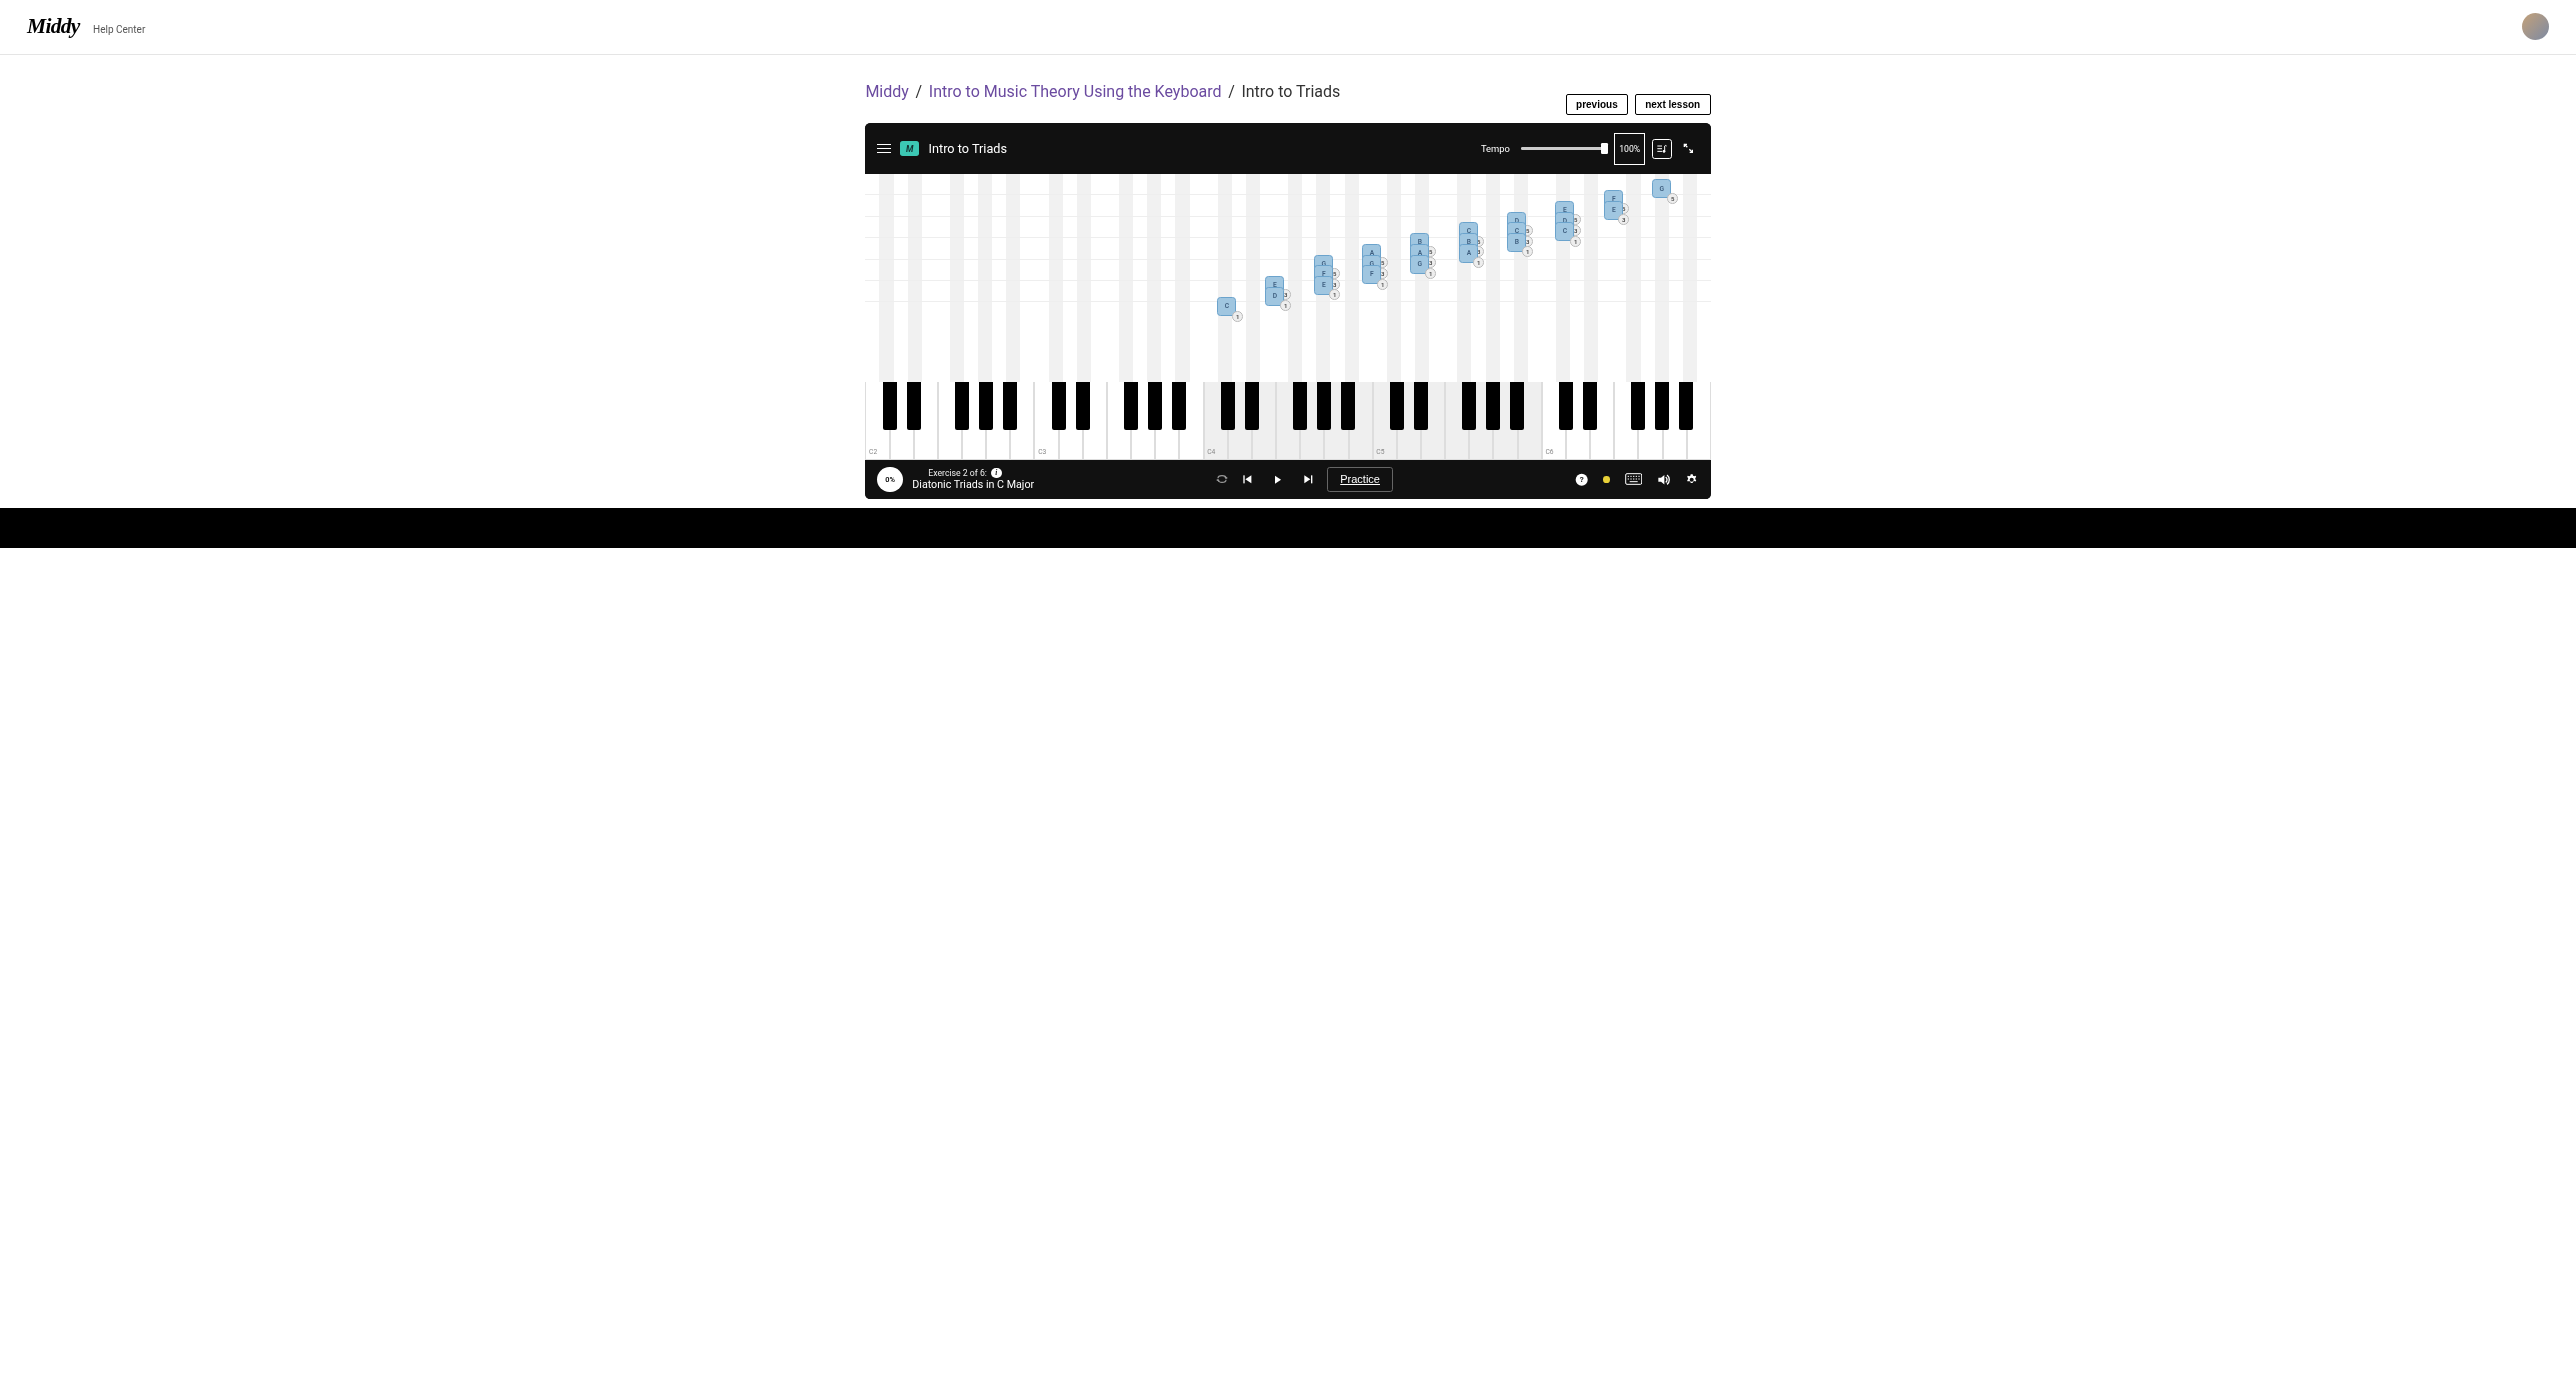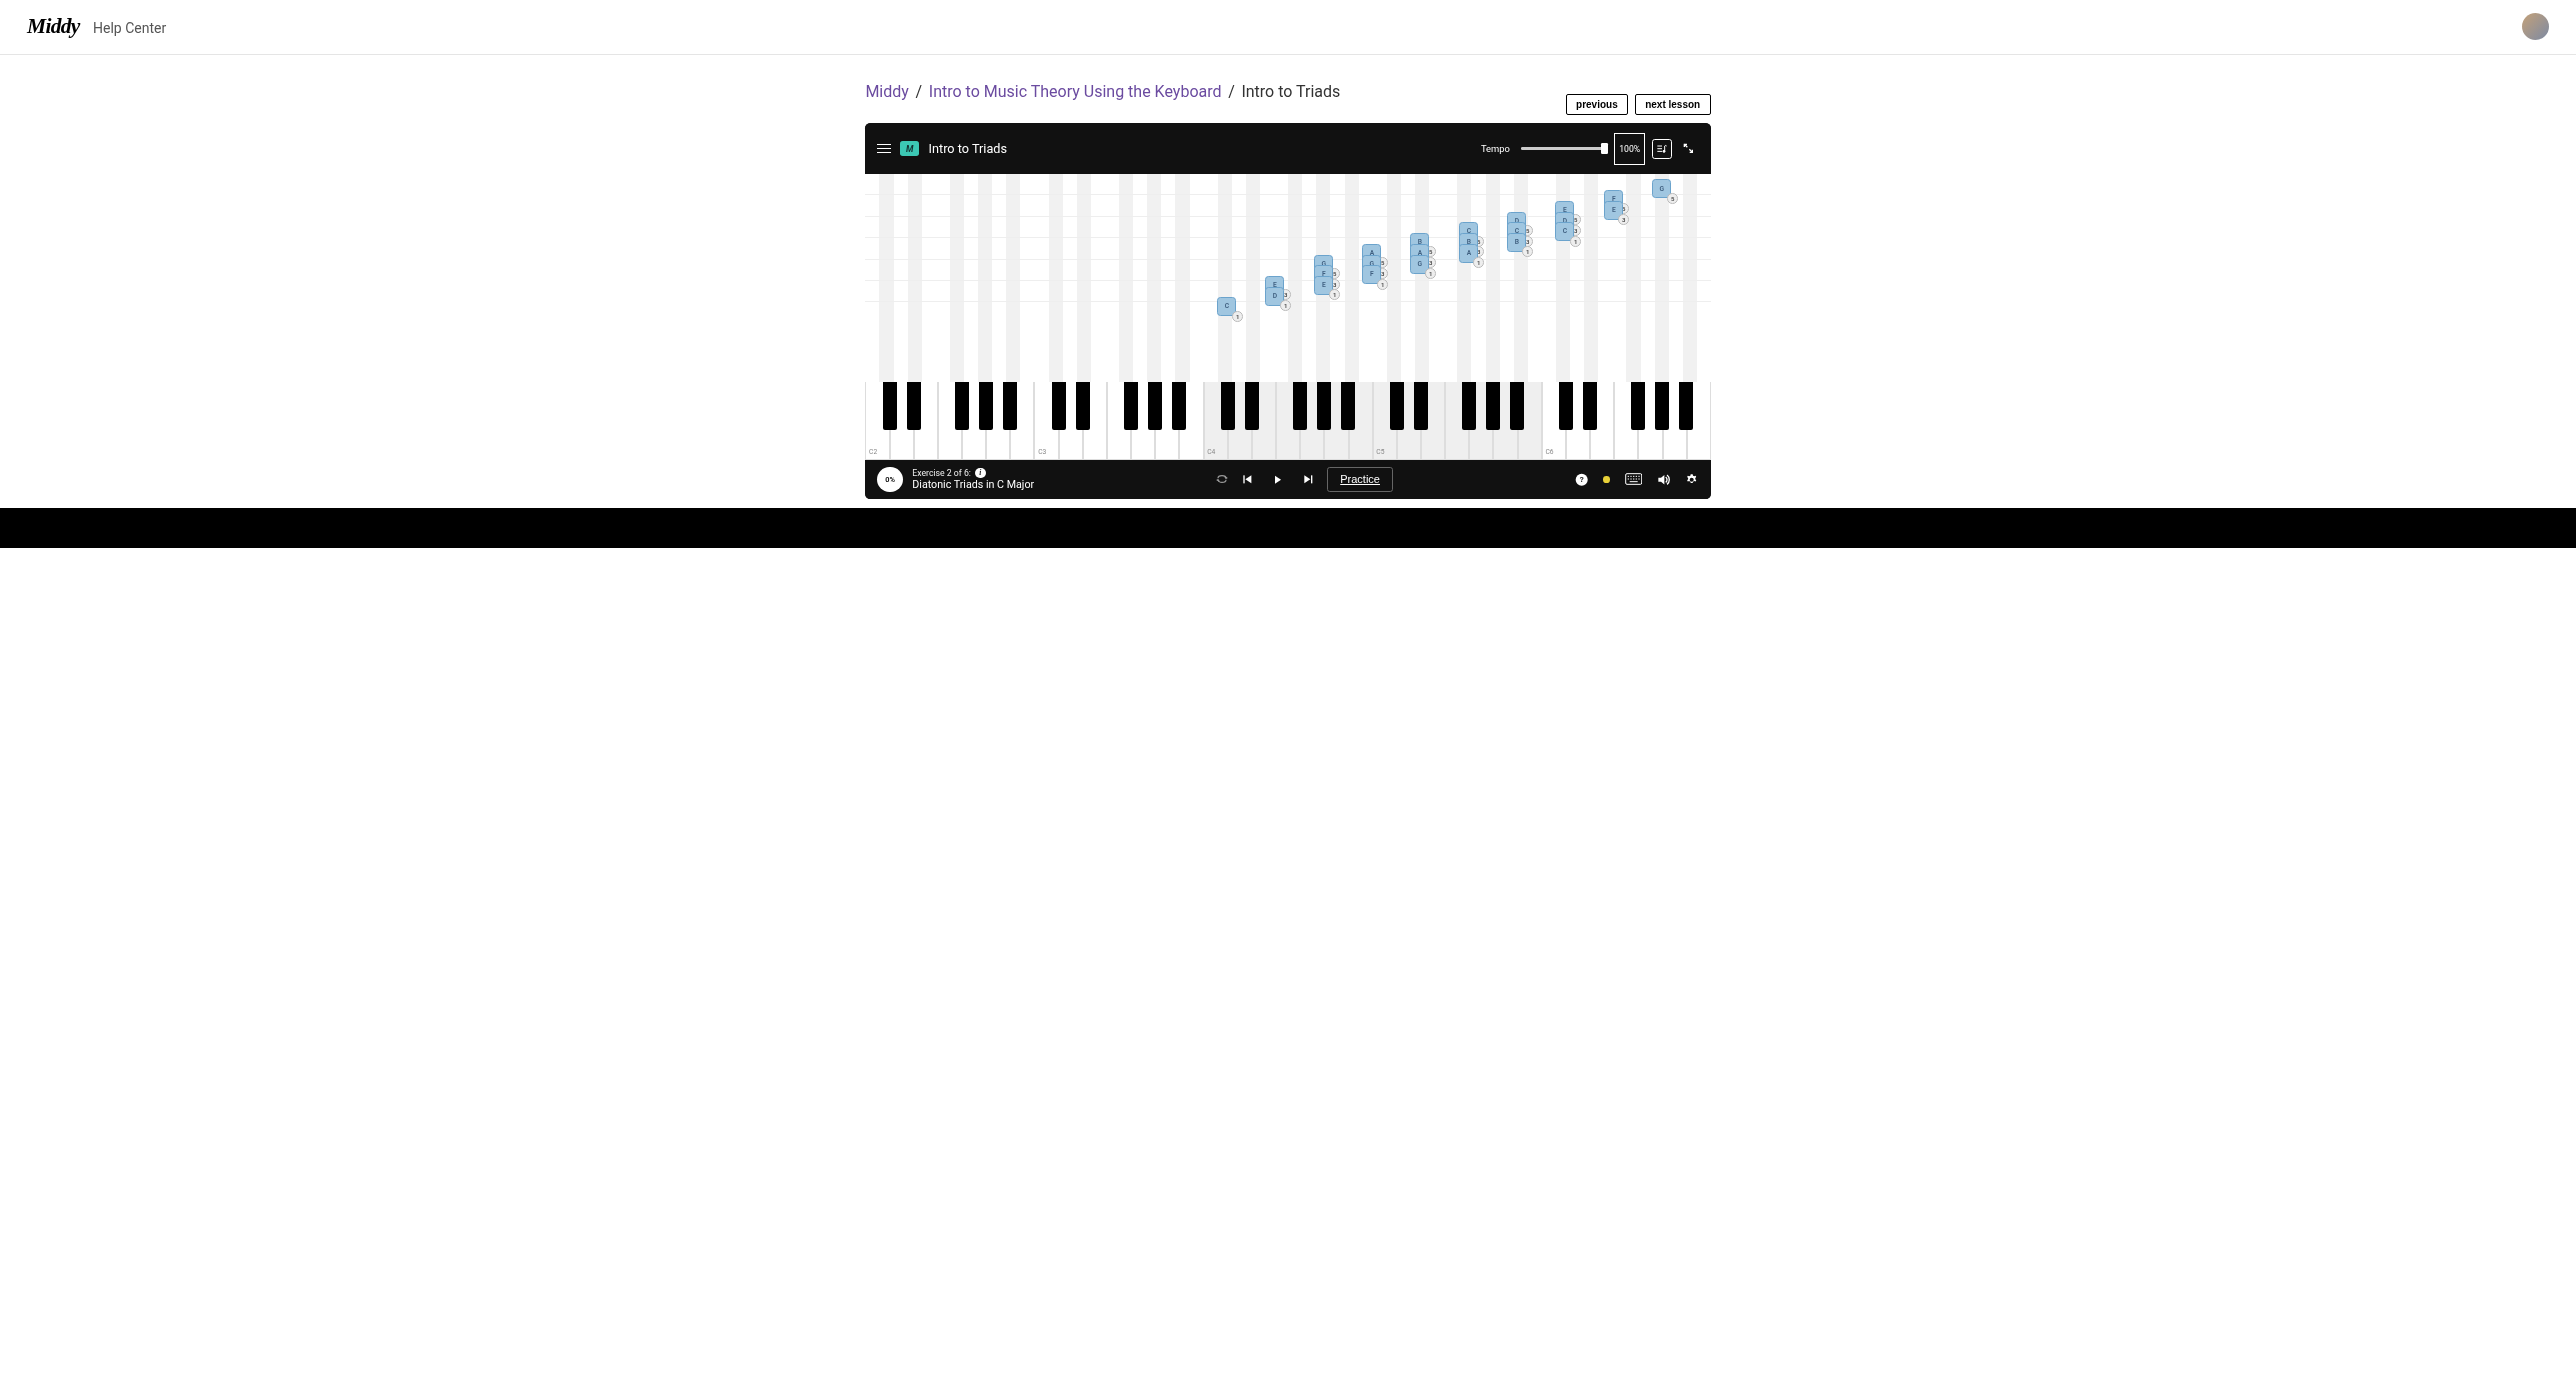--- a/index.html
+++ b/index.html
@@ -1,20 +1,20 @@
 <!DOCTYPE html>
 <html style="font-size:10.7px"><head>
 <meta charset="utf-8">
 <style>
   * { box-sizing: border-box; margin: 0; padding: 0; }
   body { font-family: -apple-system, BlinkMacSystemFont, "Segoe UI", Roboto, "Helvetica Neue", Arial, sans-serif; background: #fff; color: #333; }
   .top-header { display: flex; align-items: center; justify-content: space-between; padding: 13.4px 27px; border-bottom: 0.7px solid #e5e5e5; }
   .top-header-left { display: flex; align-items: baseline; gap: 13.4px; }
   .logo { font-family: Georgia, serif; font-weight: 900; font-style: italic; font-size: 21.5px; color: #000; letter-spacing: -0.7px; }
-  .help-link { font-size: 14px; color: #555; text-decoration: none; }
+  .help-link { font-size: 10px; color: #555; text-decoration: none; }
   .avatar { width: 27px; height: 27px; border-radius: 50%; background: linear-gradient(135deg, #c4a179, #7d8aa3); }
   .main { max-width: 872px; margin: 13.4px auto 0; padding: 0 13.4px; }
   .breadcrumb-row { margin: 6.7px 0 8px 0; }
   .breadcrumbs { font-size: 16px; }
   .breadcrumb-link { color: #6b4ba0; text-decoration: none; }
   .breadcrumb-sep { color: #333; margin: 0 2.7px; }
   .breadcrumb-current { color: #333; }
   .app-container { background: #111; border-radius: 5.4px; overflow: hidden; position: relative; }
   .app-header { display: flex; align-items: center; justify-content: space-between; padding: 9.4px 12px; background: #111; color: #fff; }
   .app-header-left { display: flex; align-items: center; gap: 9.4px; }
@@ -43,21 +43,21 @@
   .white-keys { display: flex; height: 100%; }
   .white-key { flex: 1; border: 0.7px solid #ddd; border-top: none; background: #fff; position: relative; }
   .white-key.shaded { background: #efefef; }
   .white-key .lbl { position: absolute; bottom: 2.7px; left: 2.7px; font-size: 6.7px; color: #888; }
   .black-keys { position: absolute; top: 0; left: 0; right: 0; height: 62%; pointer-events: none; }
   .black-key { position: absolute; top: 0; background: #000; height: 100%; border-radius: 0 0 2px 2px; pointer-events: auto; }
   .playback-bar { display: flex; align-items: center; justify-content: space-between; background: #111; color: #fff; padding: 6.7px 12px; gap: 10.7px; }
   .pb-left { display: flex; align-items: center; gap: 9.4px; }
   .progress-circle { width: 25.5px; height: 25.5px; border-radius: 50%; background: #fff; color: #000; display: flex; align-items: center; justify-content: center; font-size: 7.4px; font-weight: 600; }
   .exercise-info { display: flex; flex-direction: column; }
-  .exercise-line { font-size: 8.7px; color: #eee; display: inline-flex; gap: 4px; }
+  .exercise-line { font-size: 8.7px; color: #eee; display: inline-flex; gap: 4px; margin-left: 16px; }
   .exercise-title { font-size: 10.7px; color: #fff; }
   .pb-center { display: flex; align-items: center; gap: 13.4px; }
   .pb-center .ctrl { background: none; border: none; color: #fff; cursor: pointer; display: inline-flex; align-items: center; justify-content: center; }
   .play-btn { width: 24px; height: 24px; border: 1.3px solid #fff; border-radius: 50%; }
   .practice-btn { border: 0.7px solid #666; padding: 5.4px 12px; background: transparent; color: #fff; border-radius: 2.7px; cursor: pointer; font-size: 11px; text-decoration: underline; }
   .pb-right { display: flex; align-items: center; gap: 14.8px; }
   .pb-right .ico { color: #fff; cursor: pointer; }
   .status-dot { width: 6.7px; height: 6.7px; border-radius: 50%; background: #e8d138; }
   .footer-bar { background: #000; height: 40px; margin-top: 9.4px; }
   svg { display: block; }

